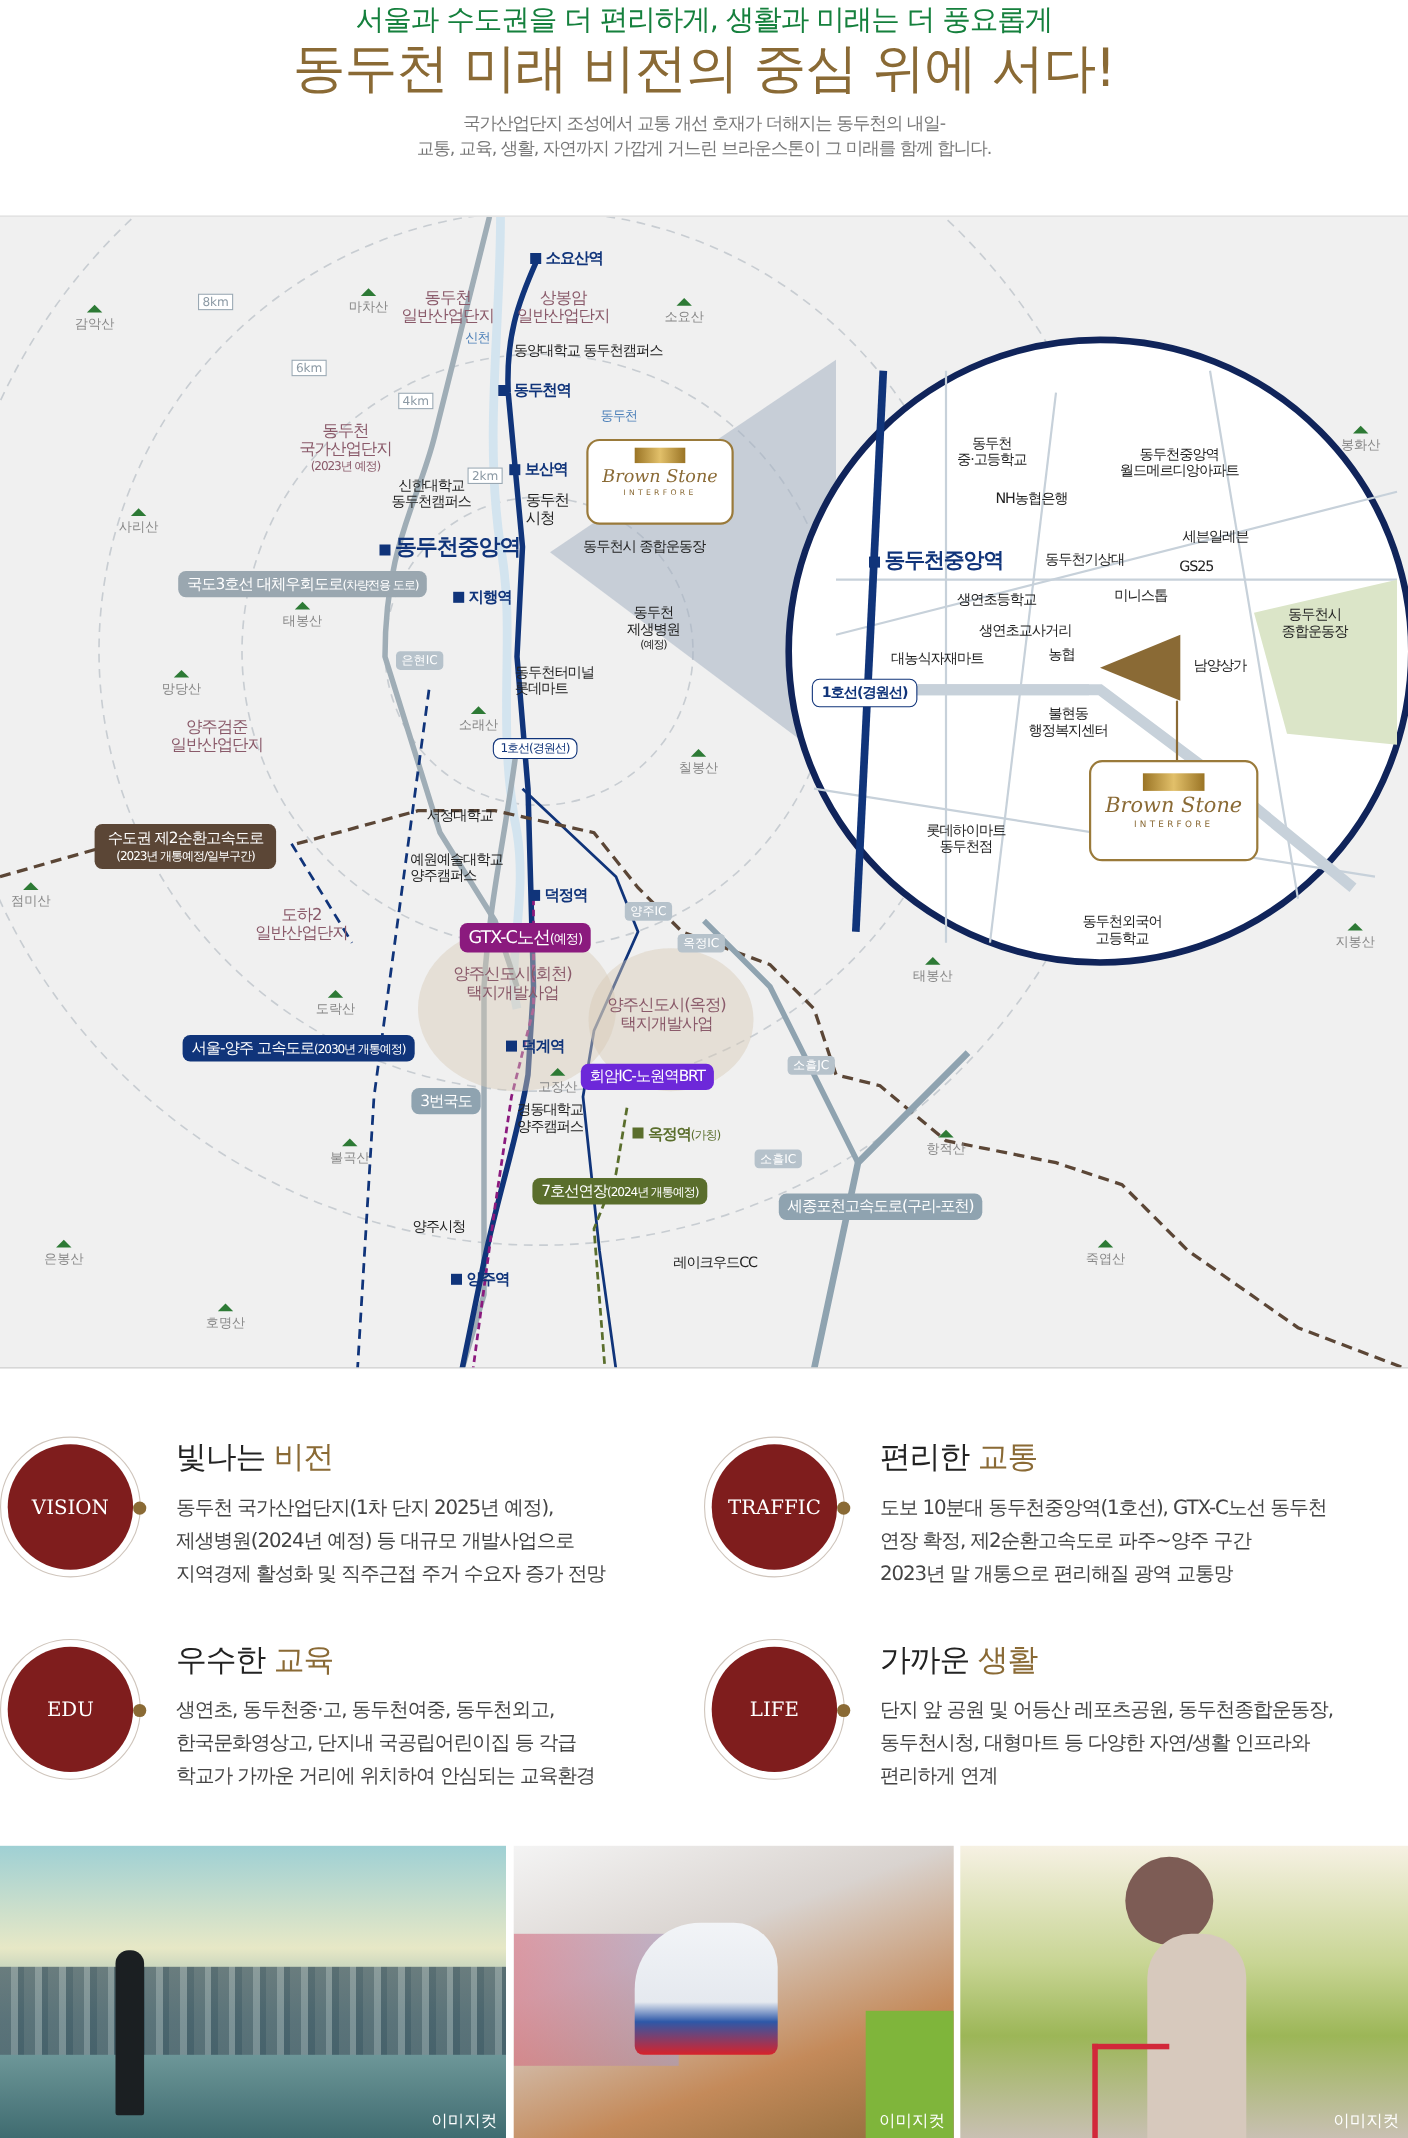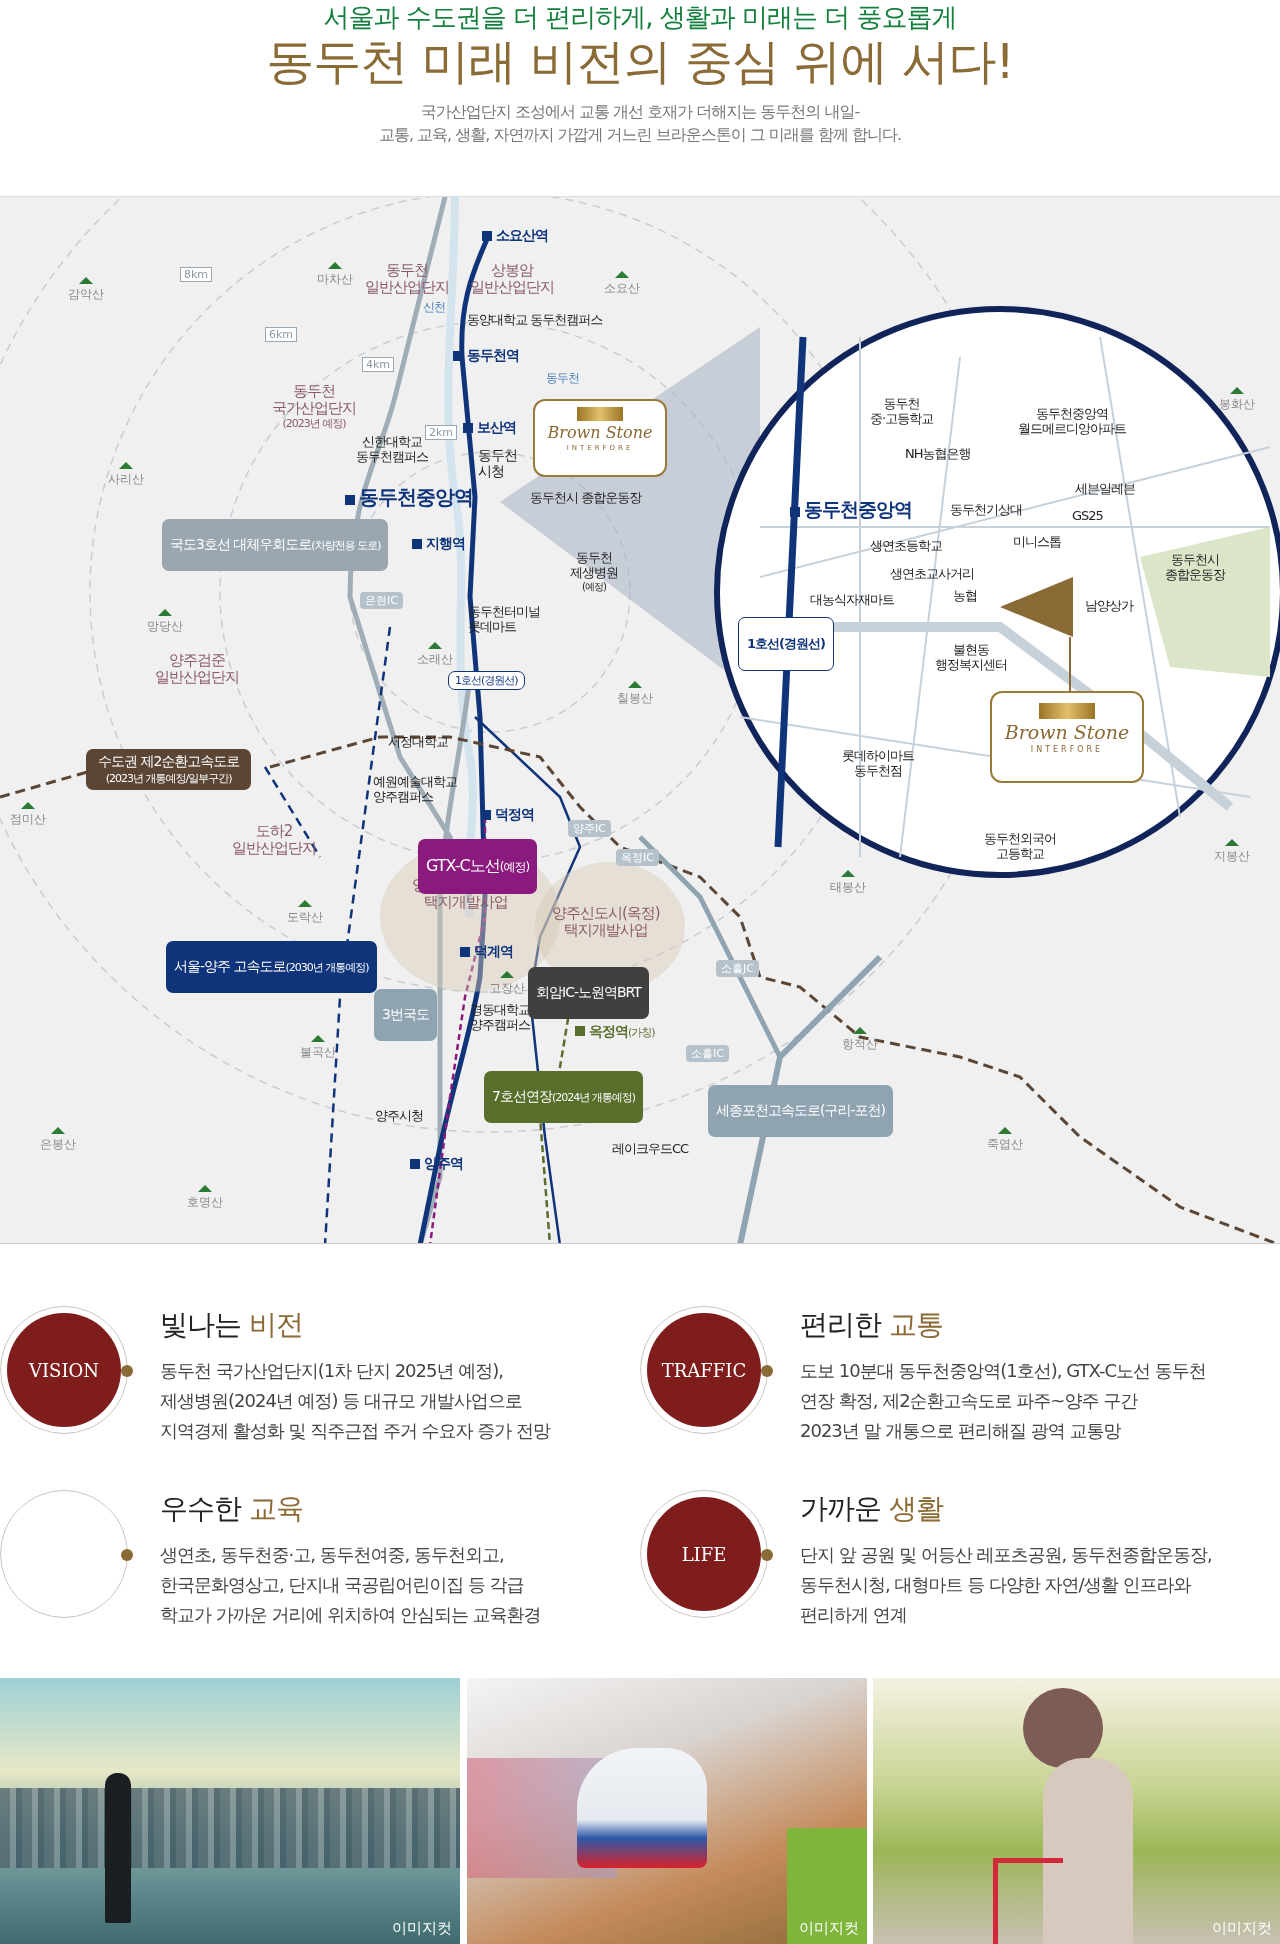--- a/index.html
+++ b/index.html
@@ -10,21 +10,21 @@
 .hdr .desc{position:absolute;top:100px;left:0;width:100%;font-size:16px;color:#777;line-height:23px;letter-spacing:-1px}
 .map{position:absolute;left:0;top:196px;width:1280px;height:1048px;background:#f0f0f0;overflow:hidden;border-top:1px solid #ddd;border-bottom:1px solid #ccc}
 .map svg{position:absolute;left:0;top:0}
 .lbl{position:absolute;white-space:nowrap;letter-spacing:-1px;line-height:1.15}
 .mtn{position:absolute;font-size:12px;color:#888;text-align:center;width:60px;margin-left:-30px}
 .mtn::before{content:"";display:block;width:0;height:0;margin:0 auto 2px;border-left:7px solid transparent;border-right:7px solid transparent;border-bottom:7px solid #2d7a35}
 .stn{font-size:14px;font-weight:bold;color:#10347a}
 .stn::before{content:"";display:inline-block;width:10px;height:10px;background:#10347a;margin-right:4px;vertical-align:-1px}
 .ind{font-size:15px;color:#8a5a6a;text-align:center}
 .poi{font-size:13px;color:#222}
-.pill{position:absolute;border-radius:7px;color:#fff;font-size:14px;padding:17px 8px;white-space:nowrap;letter-spacing:-1px}
+.pill{position:absolute;border-radius:7px;color:#fff;font-size:14px;padding:3px 8px;white-space:nowrap;letter-spacing:-1px}
 .ic{position:absolute;background:#b6c2cb;color:#fff;font-size:11px;padding:1px 5px;border-radius:4px}
 .km{position:absolute;border:1px solid #9aa8b3;background:#fff;color:#8b99a4;font-size:11px;padding:0 3px}
 .bs{position:absolute;background:#fff;border:2px solid #9a7a3a;border-radius:12px;text-align:center}
 .bs .bar{width:60px;height:18px;margin:8px auto 2px;background:linear-gradient(90deg,#9a7425,#e2c06a,#9a7425)}
 .bs .nm{font-family:"DejaVu Serif",serif;font-style:italic;color:#8a6a35;font-size:18px}
 .bs .sm{font-size:8px;letter-spacing:3px;color:#8a6a35;margin-top:2px}
 .features{position:absolute;left:0;top:1244px;width:1280px;height:420px}
 .feat{position:absolute;width:640px;height:170px}
 .badge{position:absolute;left:0;top:0;width:128px;height:128px;border-radius:50%;border:1px solid #cfc5bc;padding:6px}
 .badge .in{width:100%;height:100%;border-radius:50%;background:#7f1d1d;color:#fff;font-family:"DejaVu Serif",serif;font-size:18px;display:flex;align-items:center;justify-content:center}
@@ -187,21 +187,21 @@
   <div class="ic" style="left:686px;top:848px">소흘IC</div>
 
   <div class="pill" style="left:162px;top:322px;background:#9aa7b0"><span>국도3호선 대체우회도로</span><span style="font-size:11px">(차량전용 도로)</span></div>
   <div class="pill" style="left:86px;top:552px;background:#5b4636;text-align:center;padding:4px 12px">
       <div>수도권 제2순환고속도로</div>
       <div style="font-size:11px">(2023년 개통예정/일부구간)</div>
     </div>
   <div class="pill" style="left:418px;top:642px;background:#8b1a7e;font-size:16px"><span>GTX-C노선</span><span style="font-size:12px">(예정)</span></div>
   <div class="pill" style="left:166px;top:744px;background:#10347a"><span>서울-양주 고속도로</span><span style="font-size:11px">(2030년 개통예정)</span></div>
   <div class="pill" style="left:374px;top:792px;background:#8fa3b0">3번국도</div>
-  <div class="pill" style="left:528px;top:770px;background:#404040">회암IC-노원역BRT</div>
+  <div class="pill" style="left:528px;top:770px;background:#6d28d9">회암IC-노원역BRT</div>
   <div class="pill" style="left:484px;top:874px;background:#5a6e2c"><span>7호선연장</span><span style="font-size:11px">(2024년 개통예정)</span></div>
   <div class="pill" style="left:708px;top:888px;background:#8fa3b0">세종포천고속도로(구리-포천)</div>
   <div class="pill" style="left:448px;top:474px;background:#fff;color:#10347a;border:1.5px solid #10347a;font-size:11px;padding:1px 6px">1호선(경원선)</div>
 
   <div class="bs" style="left:533px;top:202px;width:134px;height:78px">
     <div class="bar" style="width:46px;height:14px;margin-top:6px"></div>
     <div class="nm" style="font-size:16px">Brown Stone</div>
     <div class="sm" style="font-size:7px">INTERFORE</div>
   </div>
 
@@ -257,20 +257,21 @@
       </div>
     <div class="ft"><span>편리한 </span><span class="acc">교통</span></div>
     <div class="fd">
         <div>도보 10분대 동두천중앙역(1호선), GTX-C노선 동두천</div>
         <div>연장 확정, 제2순환고속도로 파주~양주 구간</div>
         <div>2023년 말 개통으로 편리해질 광역 교통망</div>
       </div>
   </div>
   <div class="feat" style="left:0;top:246px">
     <div class="badge">
+        <div class="in">EDU</div>
         <div class="dot"></div>
       </div>
     <div class="ft"><span>우수한 </span><span class="acc">교육</span></div>
     <div class="fd">
         <div>생연초, 동두천중·고, 동두천여중, 동두천외고,</div>
         <div>한국문화영상고, 단지내 국공립어린이집 등 각급</div>
         <div>학교가 가까운 거리에 위치하여 안심되는 교육환경</div>
       </div>
   </div>
   <div class="feat" style="left:640px;top:246px">

